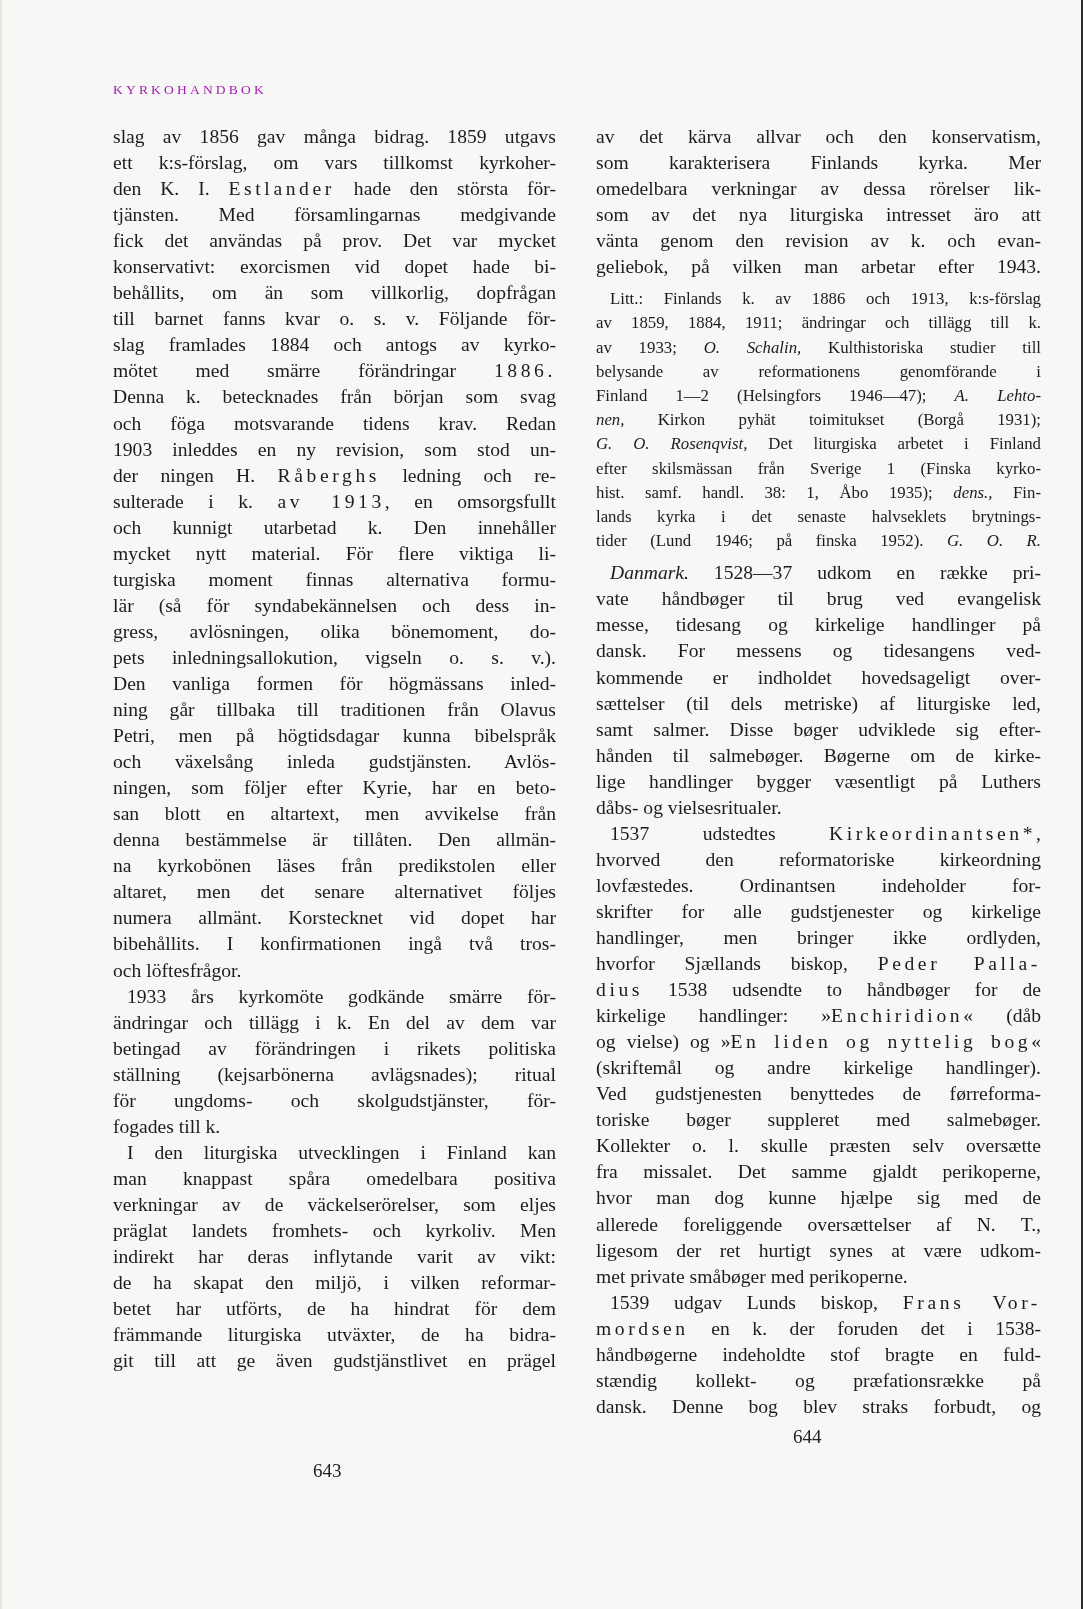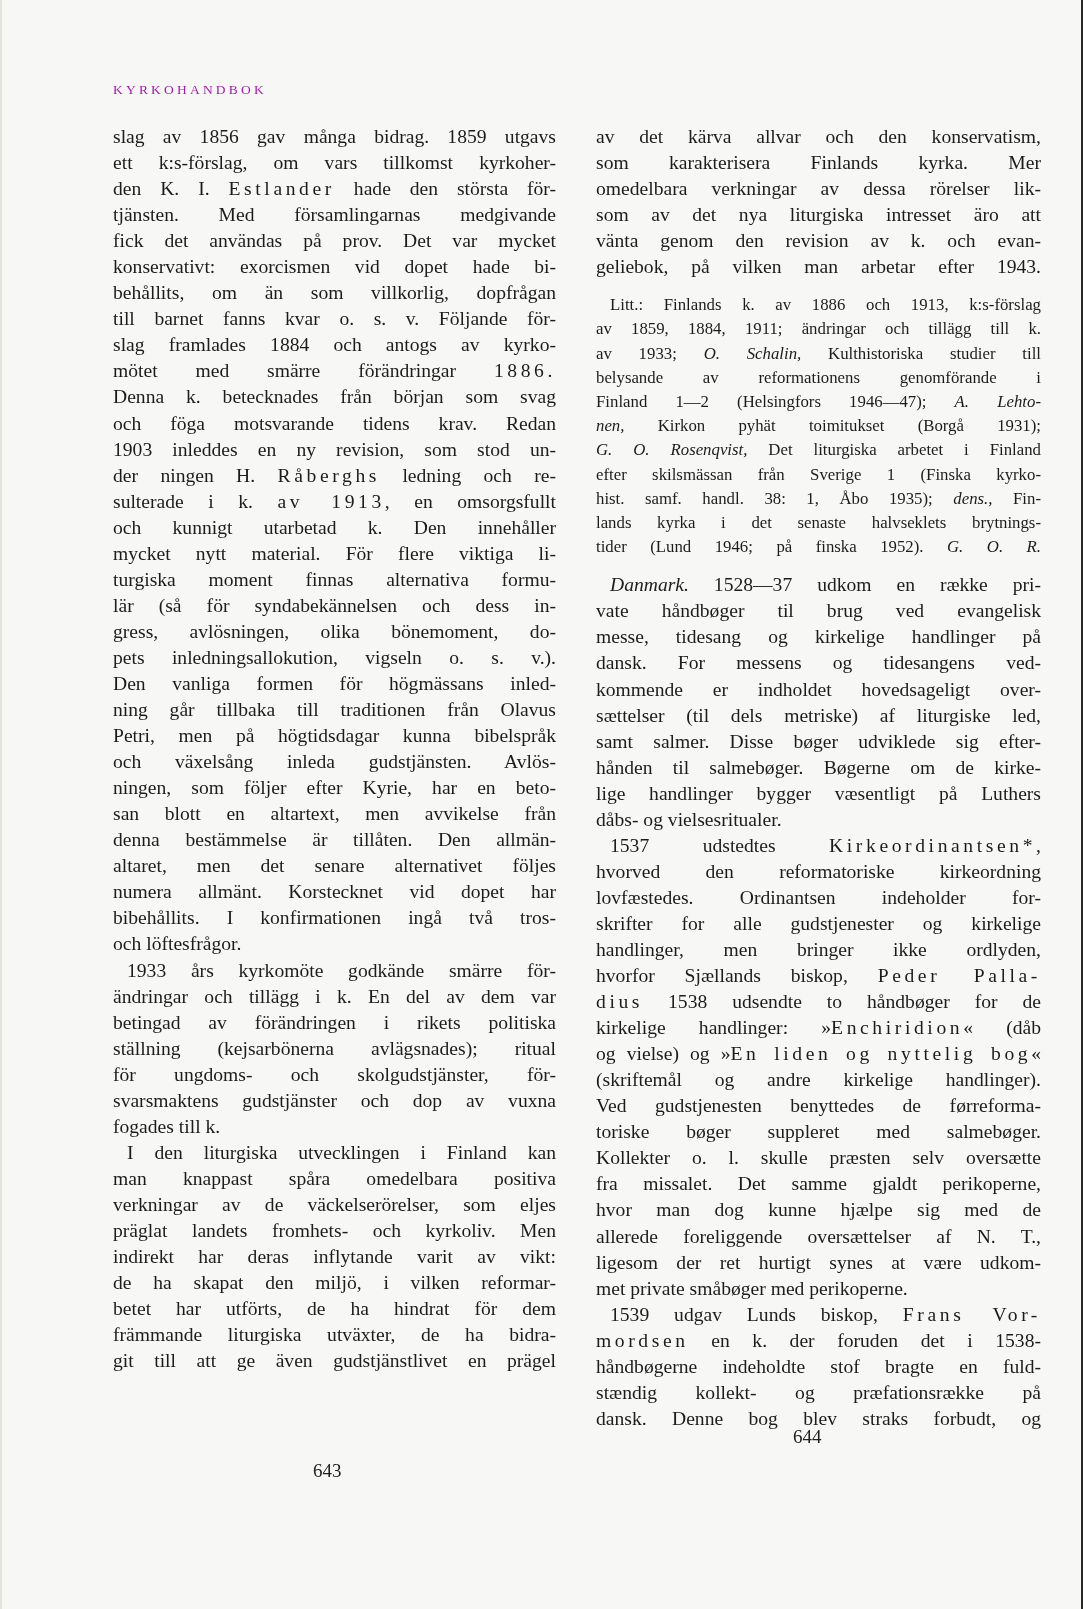--- a/index.html
+++ b/index.html
@@ -23,21 +23,21 @@
     font-size: 19.6px; line-height: 26.05px;
   }
   .col.left { left: 113px; }
   .col.right { left: 596px; width: 445px; }
   .line {
     display: block; height: 26.05px; white-space: nowrap;
     text-align: justify; text-align-last: justify;
   }
   .line.last { text-align-last: left; }
   .line.indent { padding-left: 14px; }
-  .line.gap { margin-top: 13px; }
+  .line.gap { margin-top: 7px; }
   .line.small { font-size: 16.8px; height: 24.2px; line-height: 24.2px; }
   .sp { letter-spacing: 3.6px; }
   .it { font-style: italic; }
   .folio {
     position: absolute; top: 1426px;
     font-family: "Liberation Serif", serif; font-size: 19px; color: #222;
   }
   .folio.left { left: 313px; margin-top: 34px; }
   .folio.right { left: 793px; text-align: center; }
 </style>
@@ -71,30 +71,30 @@
     <div class="line"><span>lär (så för syndabekännelsen och dess in-</span></div>
     <div class="line"><span>gress, avlösningen, olika bönemoment, do-</span></div>
     <div class="line"><span>pets inledningsallokution, vigseln o. s. v.).</span></div>
     <div class="line"><span>Den vanliga formen för högmässans inled-</span></div>
     <div class="line"><span>ning går tillbaka till traditionen från Olavus</span></div>
     <div class="line"><span>Petri, men på högtidsdagar kunna bibelspråk</span></div>
     <div class="line"><span>och växelsång inleda gudstjänsten. Avlös-</span></div>
     <div class="line"><span>ningen, som följer efter Kyrie, har en beto-</span></div>
     <div class="line"><span>san blott en altartext, men avvikelse från</span></div>
     <div class="line"><span>denna bestämmelse är tillåten. Den allmän-</span></div>
+    <div class="line"><span>na kyrkobönen läses från predikstolen eller</span></div>
     <div class="line"><span>altaret, men det senare alternativet följes</span></div>
     <div class="line"><span>numera allmänt. Korstecknet vid dopet har</span></div>
     <div class="line"><span>bibehållits. I konfirmationen ingå två tros-</span></div>
     <div class="line last"><span>och löftesfrågor.</span></div>
     <div class="line indent"><span>1933 års kyrkomöte godkände smärre för-</span></div>
     <div class="line"><span>ändringar och tillägg i k. En del av dem var</span></div>
     <div class="line"><span>betingad av förändringen i rikets politiska</span></div>
     <div class="line"><span>ställning (kejsarbönerna avlägsnades); ritual</span></div>
     <div class="line"><span>för ungdoms- och skolgudstjänster, för-</span></div>
-    <div class="line"><span>svarsmaktens gudstjänster och dop av vuxna</span></div>
     <div class="line last"><span>fogades till k.</span></div>
     <div class="line indent"><span>I den liturgiska utvecklingen i Finland kan</span></div>
     <div class="line"><span>man knappast spåra omedelbara positiva</span></div>
     <div class="line"><span>verkningar av de väckelserörelser, som eljes</span></div>
     <div class="line"><span>präglat landets fromhets- och kyrkoliv. Men</span></div>
     <div class="line"><span>indirekt har deras inflytande varit av vikt:</span></div>
     <div class="line"><span>de ha skapat den miljö, i vilken reformar-</span></div>
     <div class="line"><span>betet har utförts, de ha hindrat för dem</span></div>
     <div class="line"><span>främmande liturgiska utväxter, de ha bidra-</span></div>
     <div class="line"><span>git till att ge även gudstjänstlivet en prägel</span></div>

